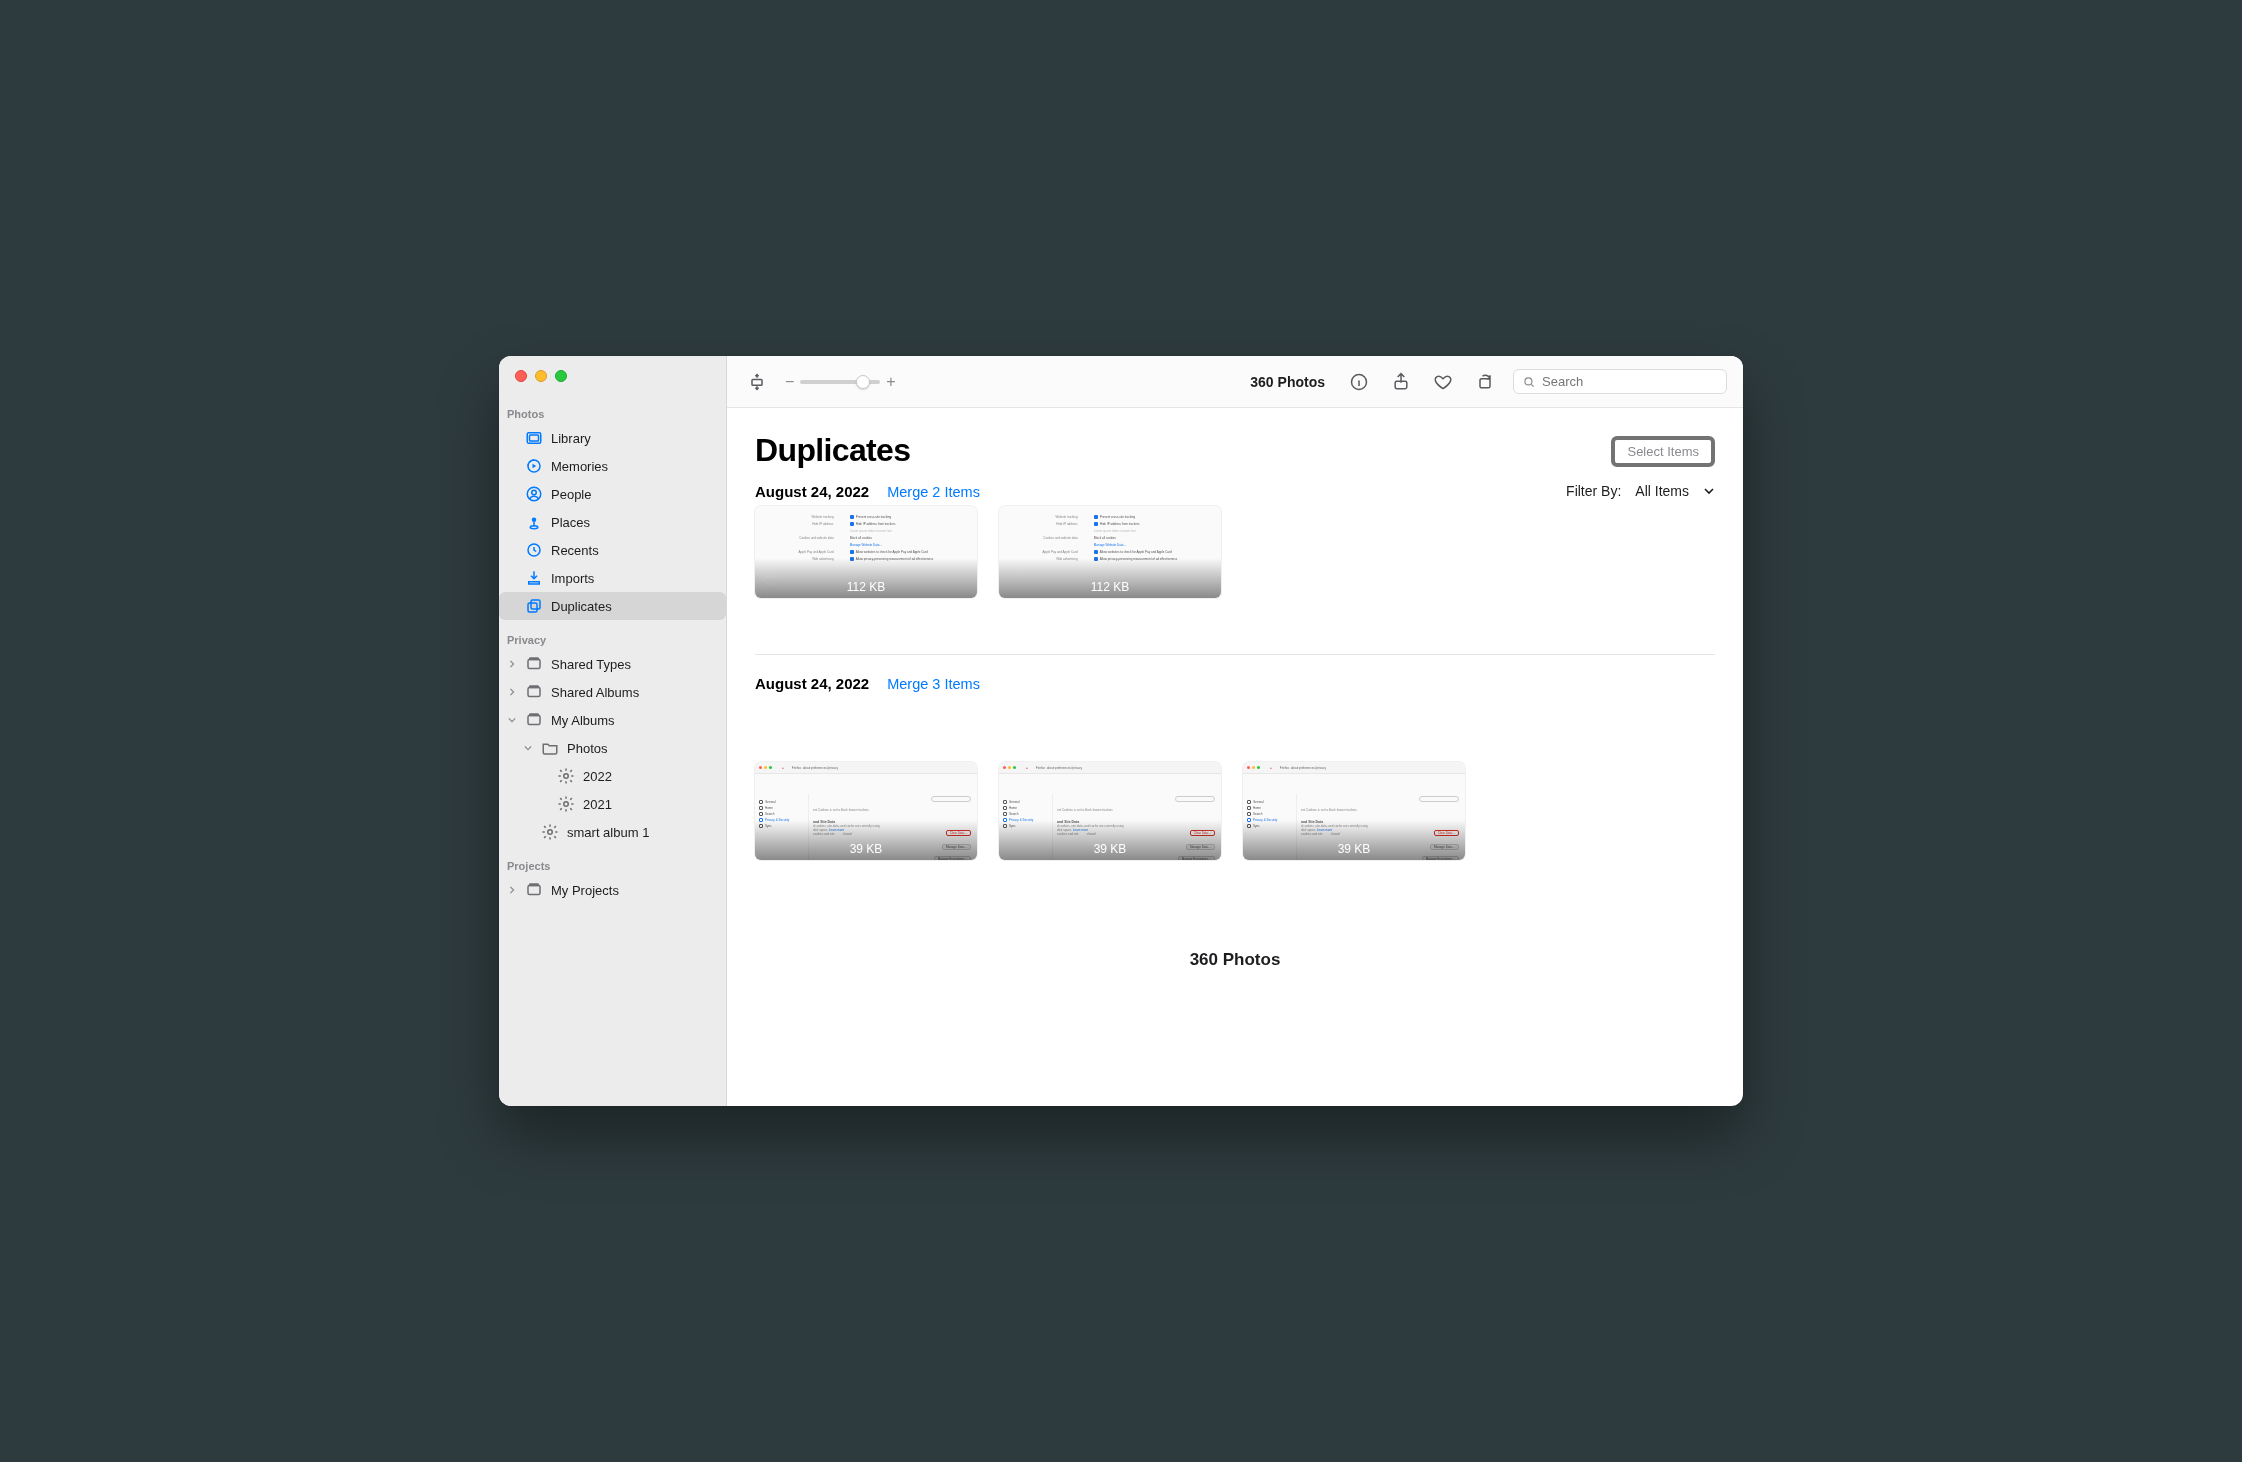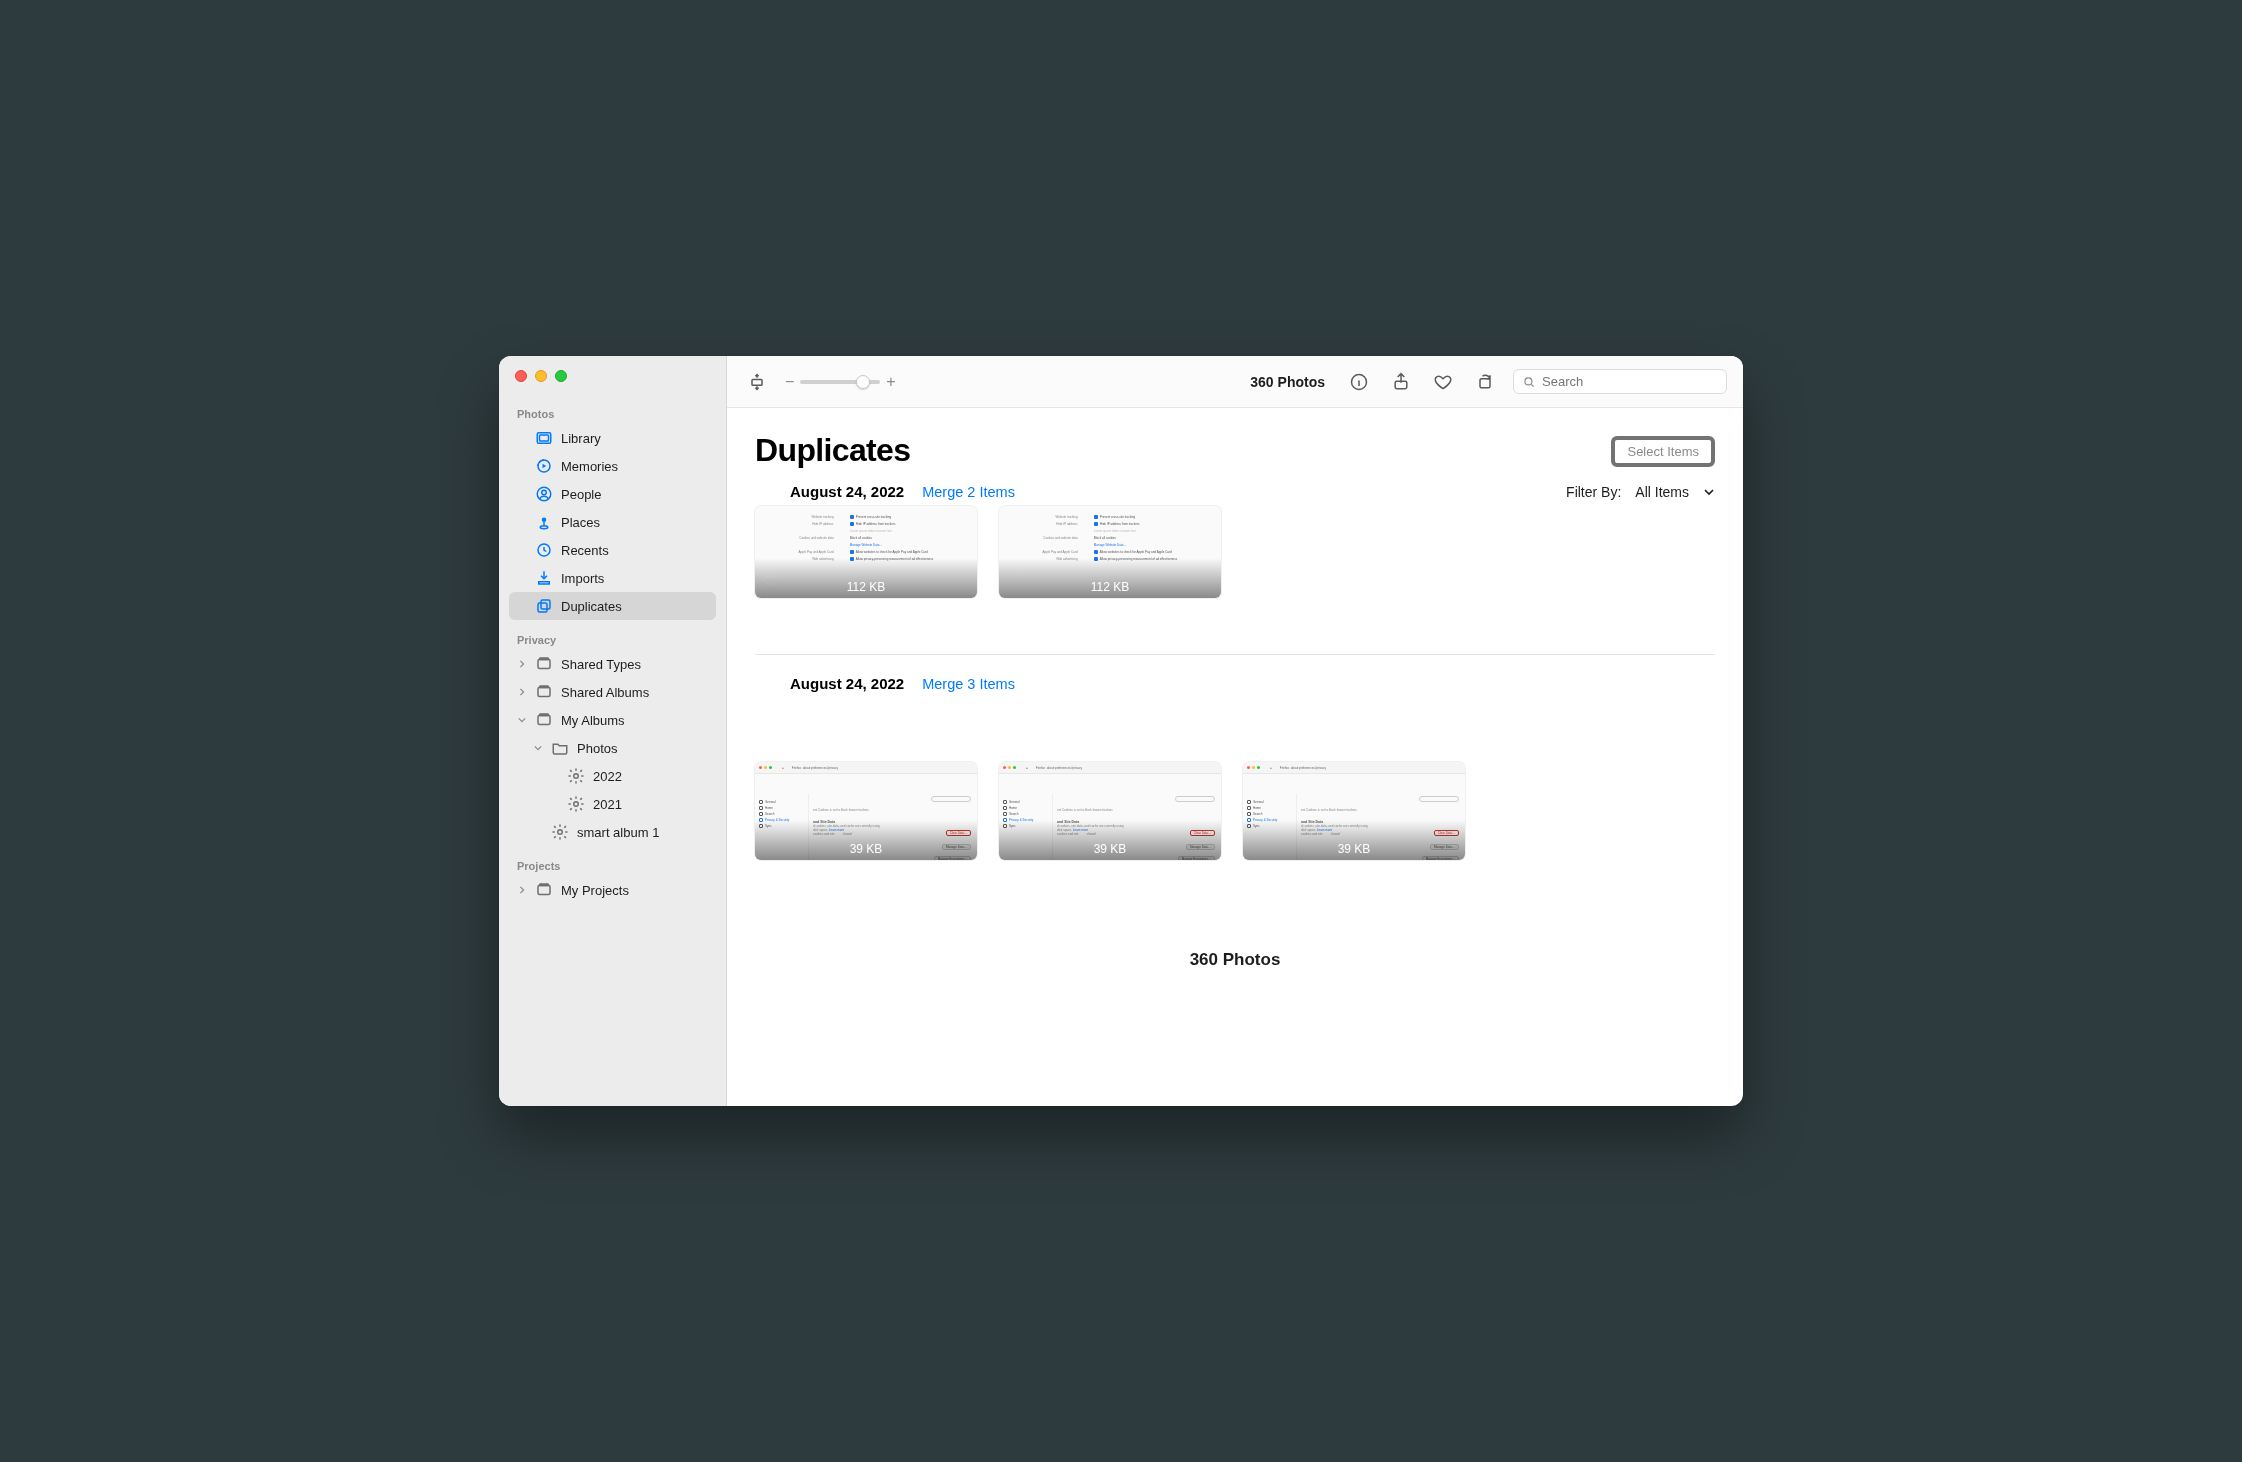--- a/index.html
+++ b/index.html
@@ -36,21 +36,21 @@
     gap: 8px;
     padding: 14px 16px 12px;
   }
   .traffic span {
     width: 12px; height: 12px; border-radius: 50%;
   }
   .tr-red { background:#ff5f57; border:0.5px solid #e0443e; }
   .tr-yel { background:#febc2e; border:0.5px solid #d89e24; }
   .tr-grn { background:#28c840; border:0.5px solid #1aab2b; }
 
-  .side-scroll { flex:1; overflow-y:auto; padding: 0 10px 12px; }
+  .side-scroll { flex:1; overflow-y:auto; padding: 0 0 12px; }
   .side-section-title {
     font-size: 11px;
     font-weight: 600;
     color: #8a8a8e;
     padding: 14px 8px 4px;
   }
   .side-item {
     display: flex;
     align-items: center;
     gap: 8px;
@@ -162,24 +162,23 @@
     color: #8a8a8e;
     border: 4px solid #737373;
     border-radius: 6px;
     padding: 4px 12px;
     background: #fff;
     margin-top: 4px;
   }
 
   .group-header {
     display: flex;
-    align-items: center;
+    align-items: flex-start;
     justify-content: space-between;
     margin-top: 14px;
-    margin-left: 35px;
   }
   .group-header .left {
     display: flex;
     align-items: baseline;
     gap: 18px;
   }
   .group-date { font-size: 15px; font-weight: 700; }
   .merge-link { font-size: 14.5px; color: #007aff; cursor: pointer; }
   .filter {
     font-size: 14px;

